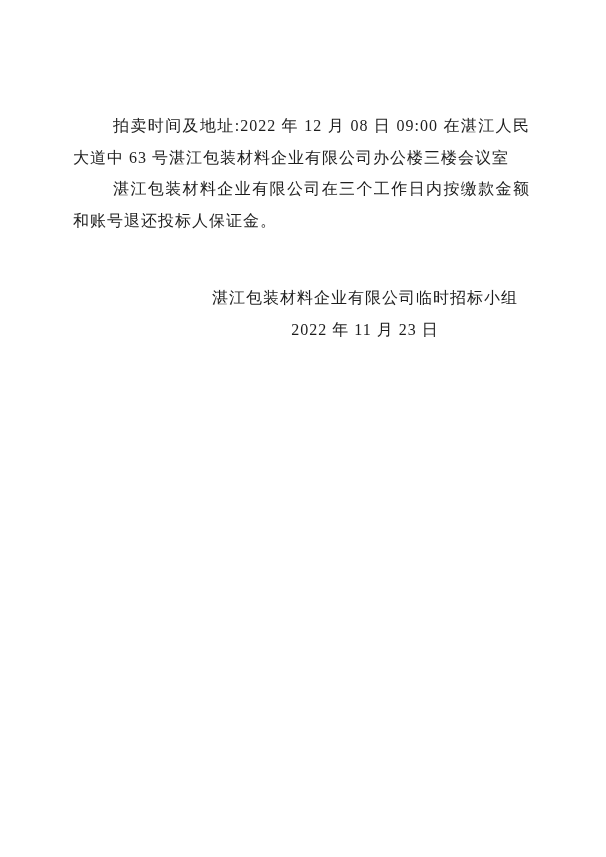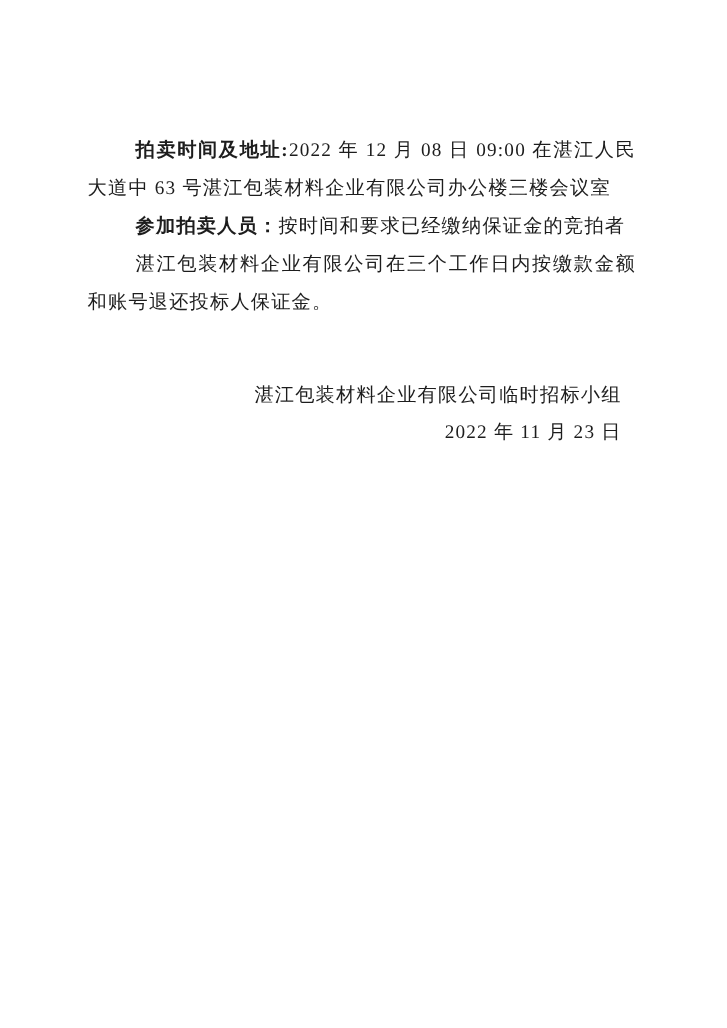--- a/index.html
+++ b/index.html
@@ -21,44 +21,43 @@
     top: 110px;
     width: 457px;
     font-size: 16px;
     line-height: 31.7px;
     letter-spacing: 1px;
     text-align: justify;
   }
 
   .para { text-indent: 40px; }
 
-  .field-label { font-weight: bold; }
+  .field-label { font-weight: normal; }
 
   .signature-block {
     margin-top: 45px;
     display: flex;
     justify-content: flex-end;
     padding-right: 12px;
   }
 
   .signature-inner { width: fit-content; }
 
   .sig-org { text-align: center; text-indent: 0; }
 
-  .sig-date { text-align: right; text-indent: 0; }
+  .sig-date { text-align: center; text-indent: 0; }
 </style>
 </head>
 <body>
 
 <div class="page">
   <div class="content">
 
     <p class="para"><span class="field-label">拍卖时间及地址:</span><span>2022 年 12 月 08 日 09:00 在湛江人民大道中 63 号湛江包装材料企业有限公司办公楼三楼会议室</span></p>
 
-    <p class="para"><span class="field-label">参加拍卖人员：</span><span>按时间和要求已经缴纳保证金的竞拍者</span></p>
 
 
 
     <p class="para"><span>湛江包装材料企业有限公司在三个工作日内按缴款金额和账号退还投标人保证金。</span></p>
 
     <div class="signature-block">
       <div class="signature-inner">
         <p class="sig-org">湛江包装材料企业有限公司临时招标小组</p>
         <p class="sig-date">2022 年 11 月 23 日</p>
       </div>

